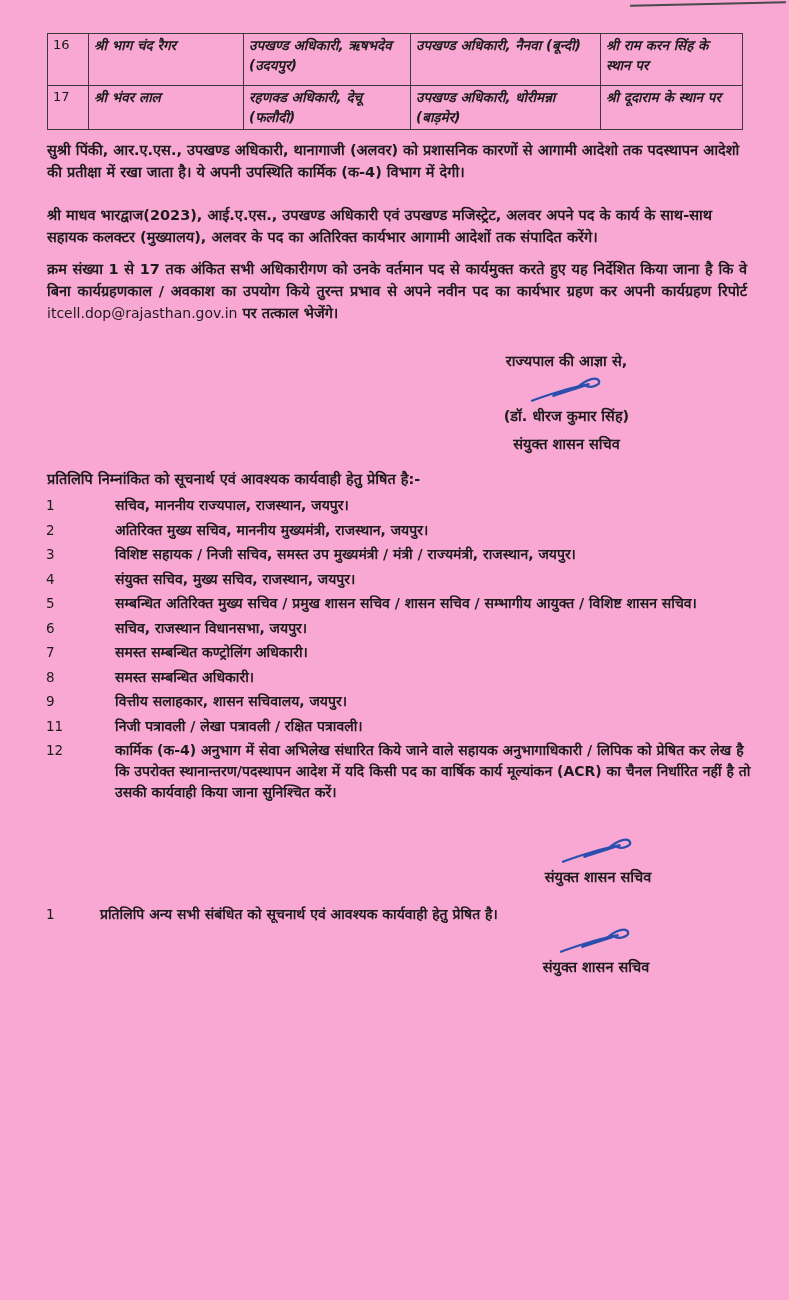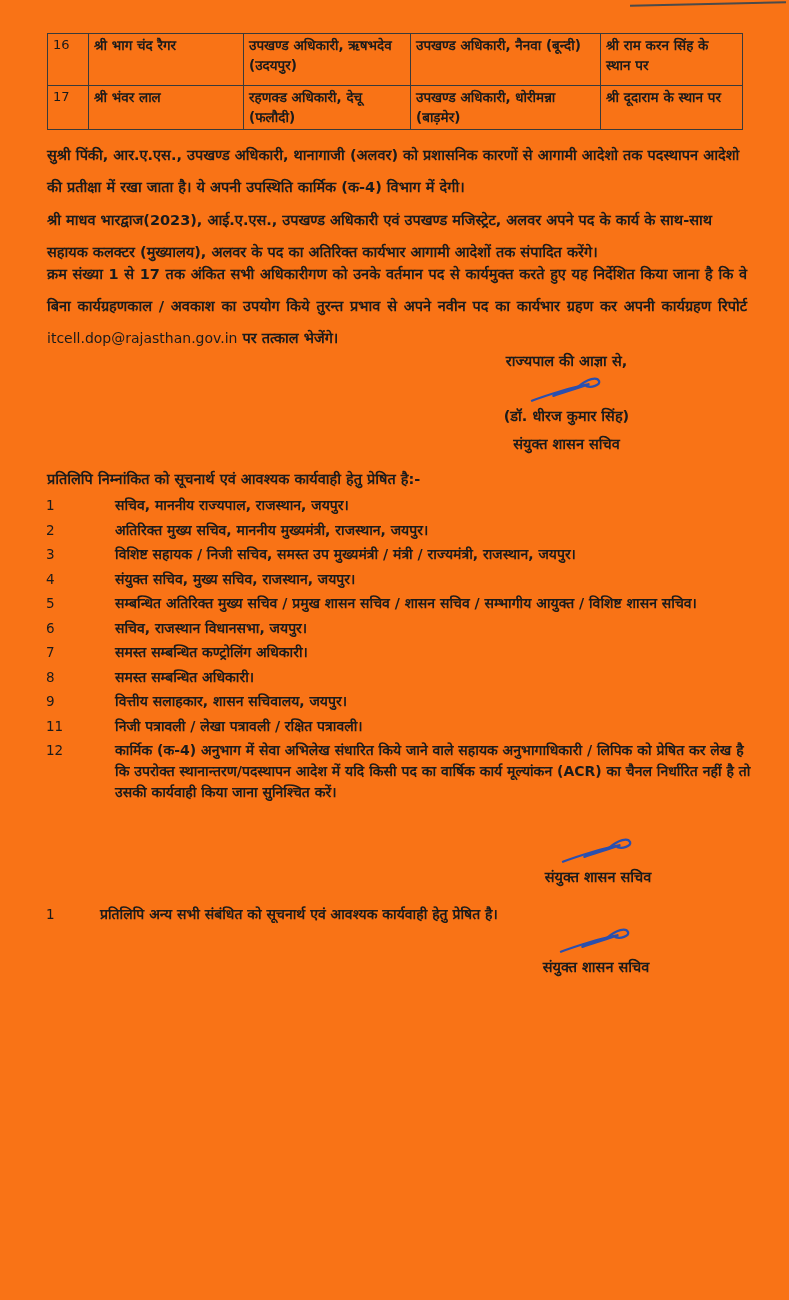--- a/index.html
+++ b/index.html
@@ -1,36 +1,36 @@
 <!DOCTYPE html>
 <html><head>
 <meta charset="utf-8">
 <style>
   html,body { margin:0; padding:0; background:#e8e8e8; }
   .page {
     position:relative; width:789px; height:1300px; margin:0 auto;
-    background:#f97316; color:#1b1b1b;
+    background:#f9a8d4; color:#1b1b1b;
     font-family:"DejaVu Sans", sans-serif;
     overflow:hidden;
   }
-  .dev { font-weight:bold; }
+  .dev { font-weight:bold;font-style:italic; }
   .latin { font-weight:normal; }
 
   .scan-line { position:absolute; left:630px; top:3px; width:156px; height:1.6px;
     background:#4a4a4a; transform:rotate(-1.2deg); }
 
   table.xfer { position:absolute; left:47px; top:33px; width:695px;
     border-collapse:collapse; table-layout:fixed; }
   table.xfer td { border:1.4px solid #3a3a3a; padding:1px 5px 2px 5px;
     font-size:13.5px; line-height:20px; font-weight:bold; vertical-align:top; }
   table.xfer td.sno { font-weight:normal; font-size:13px; }
   tr.r16 { height:52px; } tr.r17 { height:44px; }
 
   .para { position:absolute; left:47px; width:700px; font-size:14.5px;
-    line-height:32px; font-weight:bold; }
+    line-height:22px; font-weight:bold; }
   .p1 { top:139px; }
   .p2 { top:204px; }
   .p3 { top:258px; text-align:justify; }
   .p3 .latin { font-size:14px; }
 
   .sigblock { position:absolute; display:flex; flex-direction:column;
     align-items:center; text-align:center; }
   .sig1 { left:484px; top:351px; width:165px;text-align:right; }
   .sig2 { left:532px; top:836px; width:132px; }
   .sig3 { left:530px; top:926px; width:132px; }

